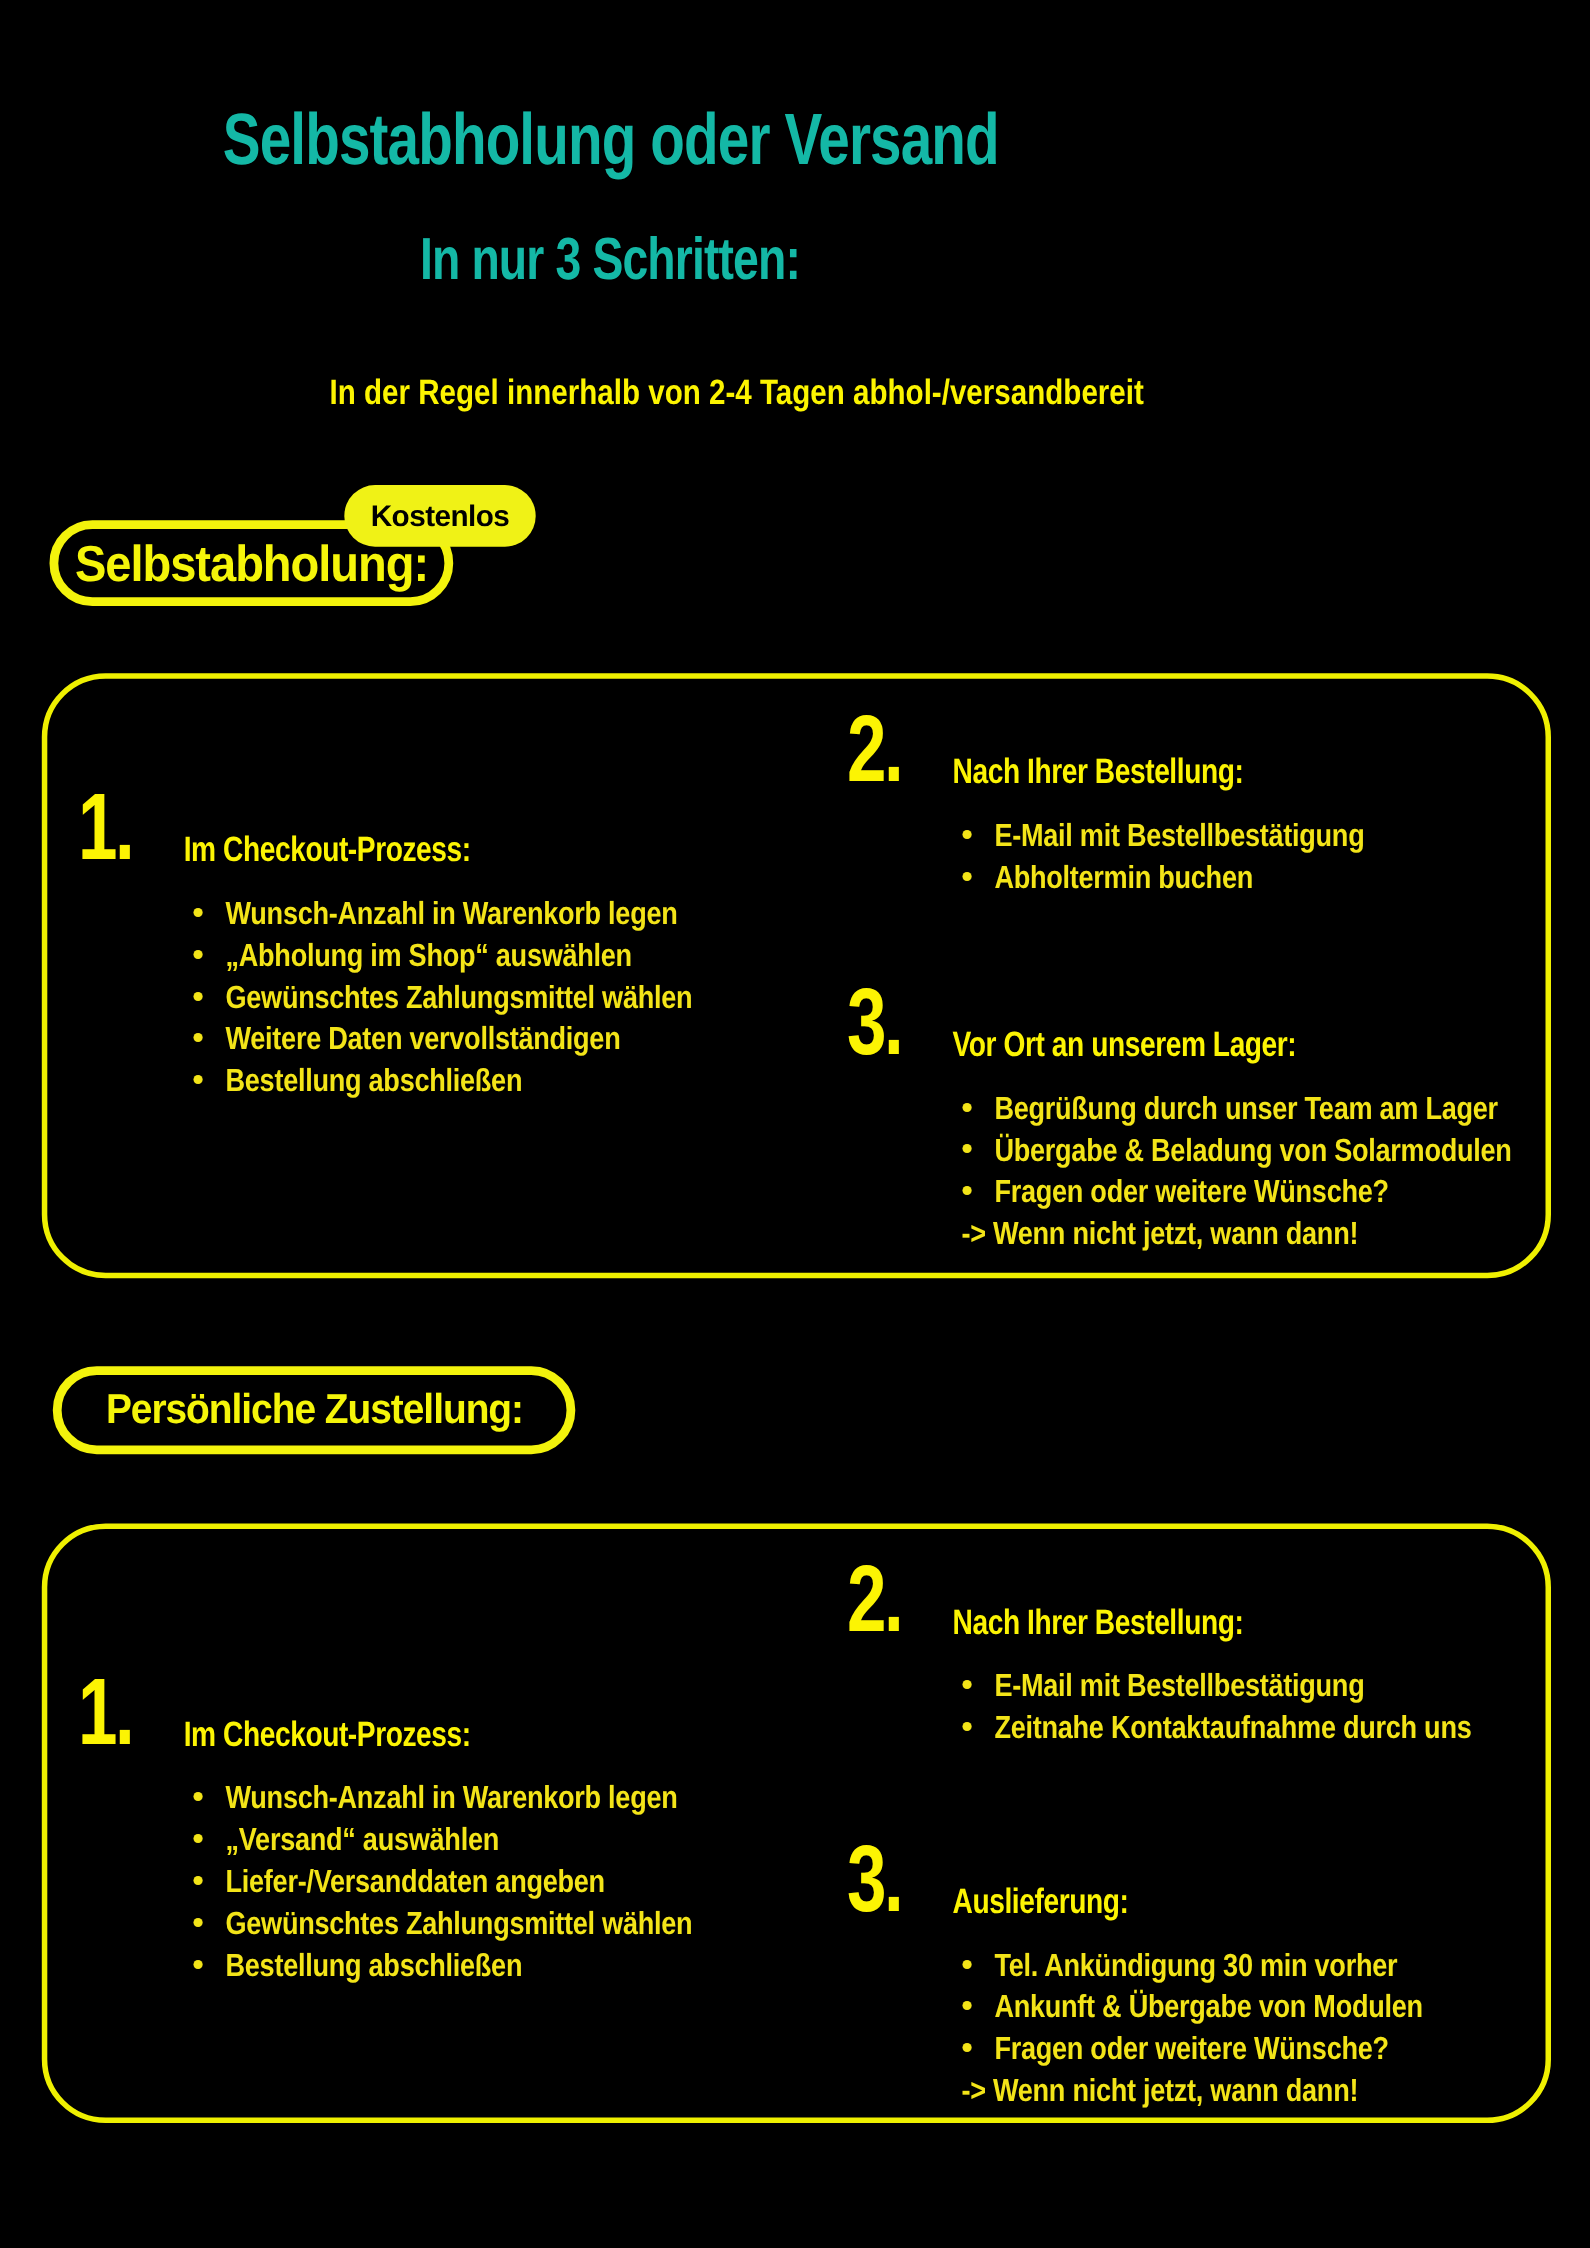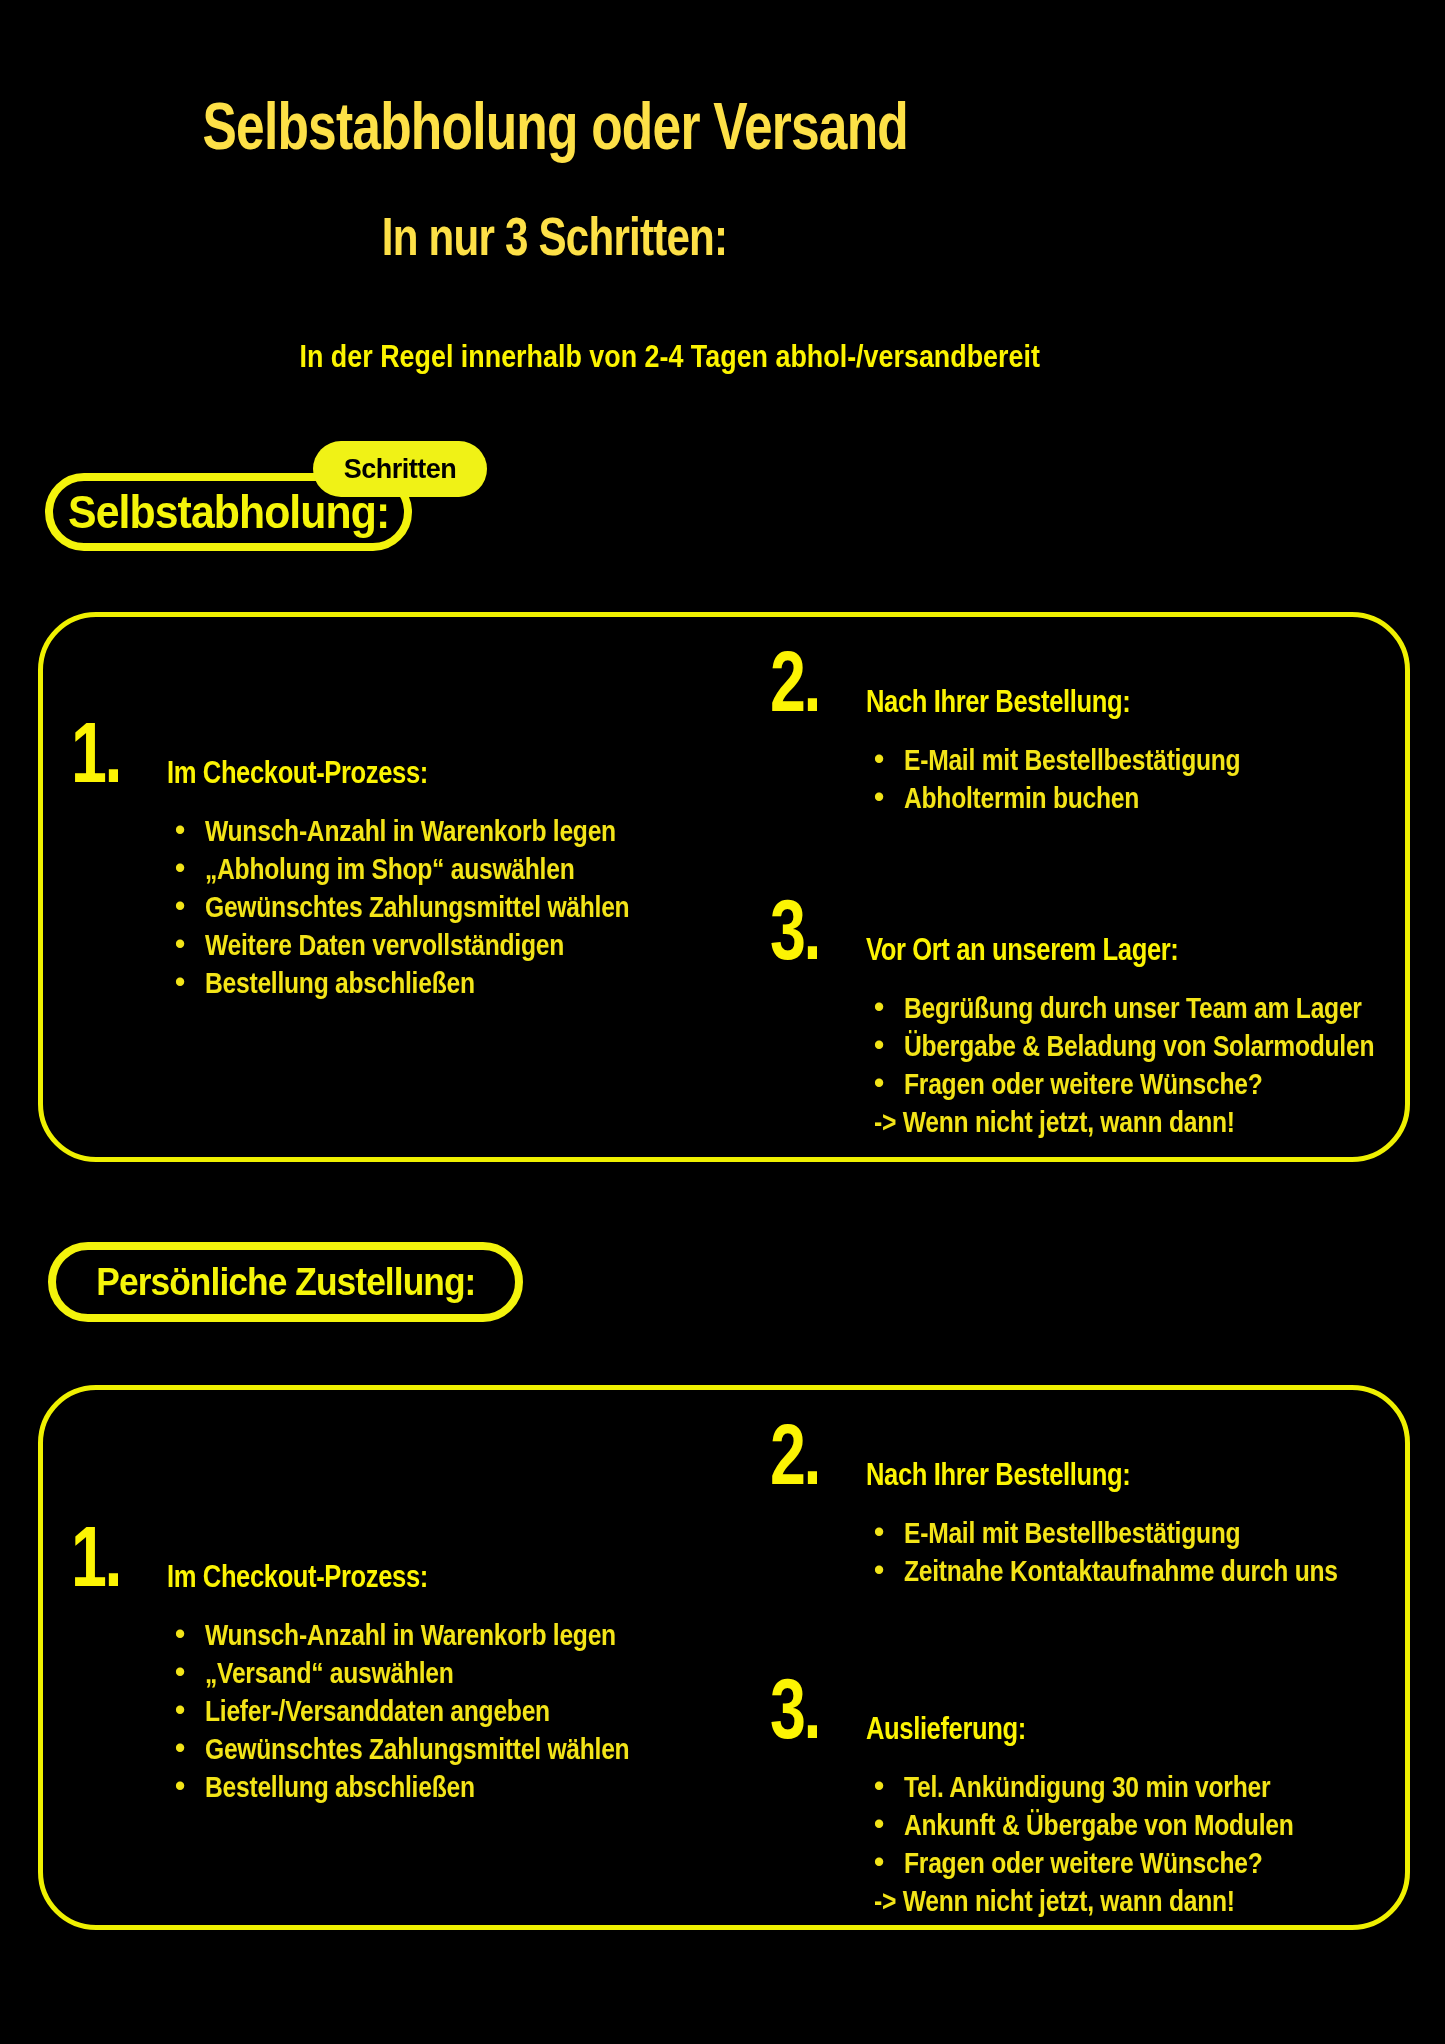--- a/index.html
+++ b/index.html
@@ -7,21 +7,21 @@
     width:1445px; height:2044px;
     background:#000000;
     position:relative;
     overflow:hidden;
     font-family:"Liberation Sans", sans-serif;
     font-weight:bold;
   }
   
   .header-line {
     position:absolute; left:0; width:1110px;
-    text-align:center; color:#fde047; white-space:nowrap;
+    text-align:center; color:#14b8a6; white-space:nowrap;
   }
   .cond   { display:inline-block; transform:scaleX(0.78); transform-origin:center top; white-space:nowrap; }
   .cond-s { display:inline-block; transform:scaleX(0.84); transform-origin:center top; white-space:nowrap; }
   #title1 { top:88px;  font-size:66px; letter-spacing:-1px; }
   #title2 { top:205px; font-size:54px; letter-spacing:-1px; }
   #subtitle { top:338px; font-size:32px; color:#FCF400;text-align:right; }
 
   
   .pill {
     position:absolute; box-sizing:border-box;
@@ -79,21 +79,21 @@
 </head>
 <body>
 
 <div class="header-line" id="title1"><span class="cond">Selbstabholung oder Versand</span></div>
 <div class="header-line" id="title2"><span class="cond">In nur 3 Schritten:</span></div>
 <div class="header-line" id="subtitle"><span class="cond-s">In der Regel innerhalb von 2-4 Tagen abhol-/versandbereit</span></div>
 
 <div class="pill" id="pickup-pill">
     <span class="cond-pill">Selbstabholung:</span>
   </div>
-<div id="free-badge">Schritten</div>
+<div id="free-badge">Kostenlos</div>
 
 <div class="big-box" id="box-pickup">
 
   <div class="step" id="p-step1">
     <div class="step-num">1.</div>
     <div class="step-body">
       <div class="step-title"><span class="cond-t">Im Checkout-Prozess:</span></div>
       <ul class="bullets">
         <li><span class="cond-b">Wunsch-Anzahl in Warenkorb legen</span></li>
         <li><span class="cond-b">„Abholung im Shop“ auswählen</span></li>

